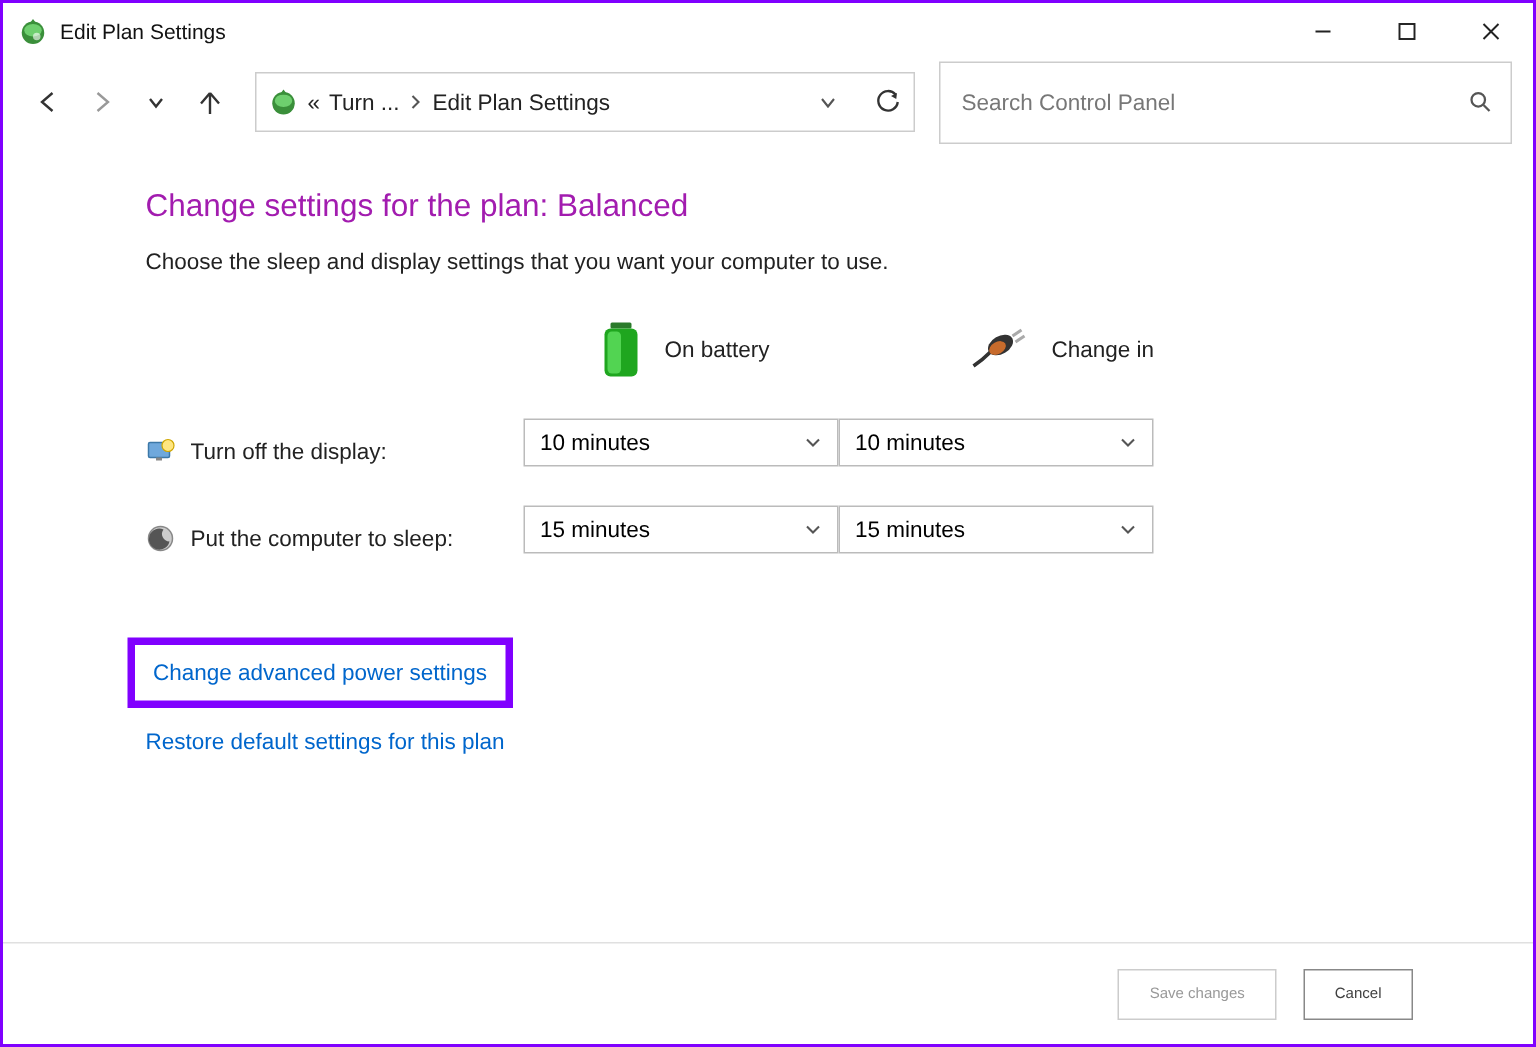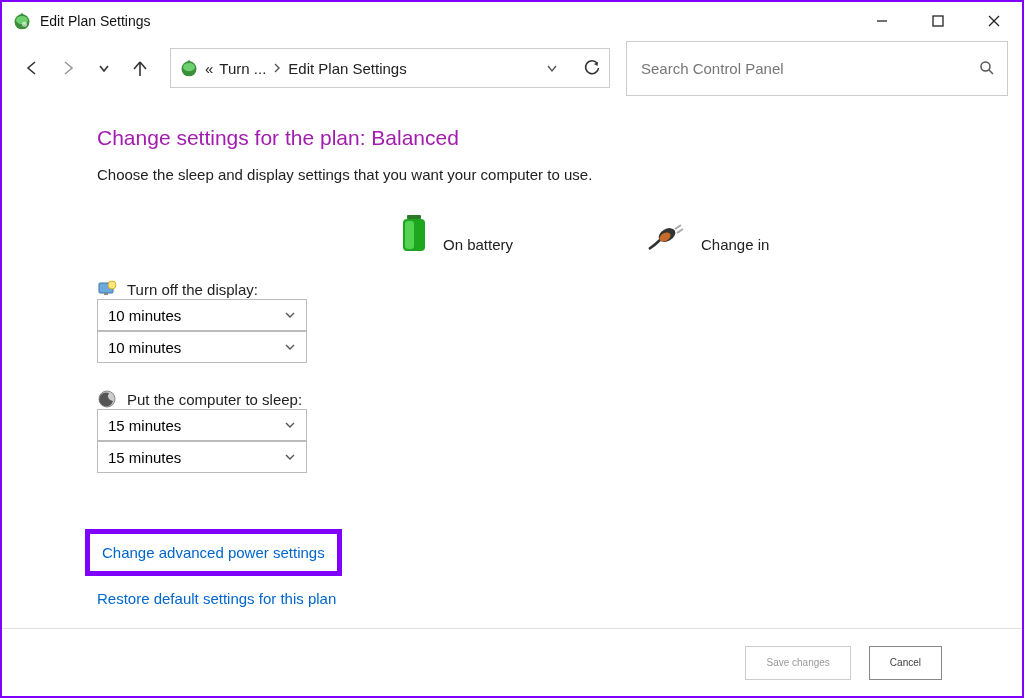--- a/index.html
+++ b/index.html
@@ -119,33 +119,32 @@
     margin-bottom: 30px;
   }
   .col-headers {
     display: flex;
     padding-left: 300px;
     gap: 40px;
     margin-bottom: 26px;
   }
   .col-header {
     display: flex;
-    align-items: flex-end;
+    align-items: center;
     gap: 12px;
     width: 210px;
   }
   .col-header .hdr-label {
     font-size: 15px;
     color: #222;
   }
   .setting-row {
     display: flex;
-    align-items: flex-start;
+    align-items: flex-end;
     margin-bottom: 26px;
-    flex-direction: column;
   }
   .setting-label {
     display: flex;
     align-items: center;
     gap: 10px;
     width: 252px;
     font-size: 15px;
     color: #222;
   }
   .setting-icon {

